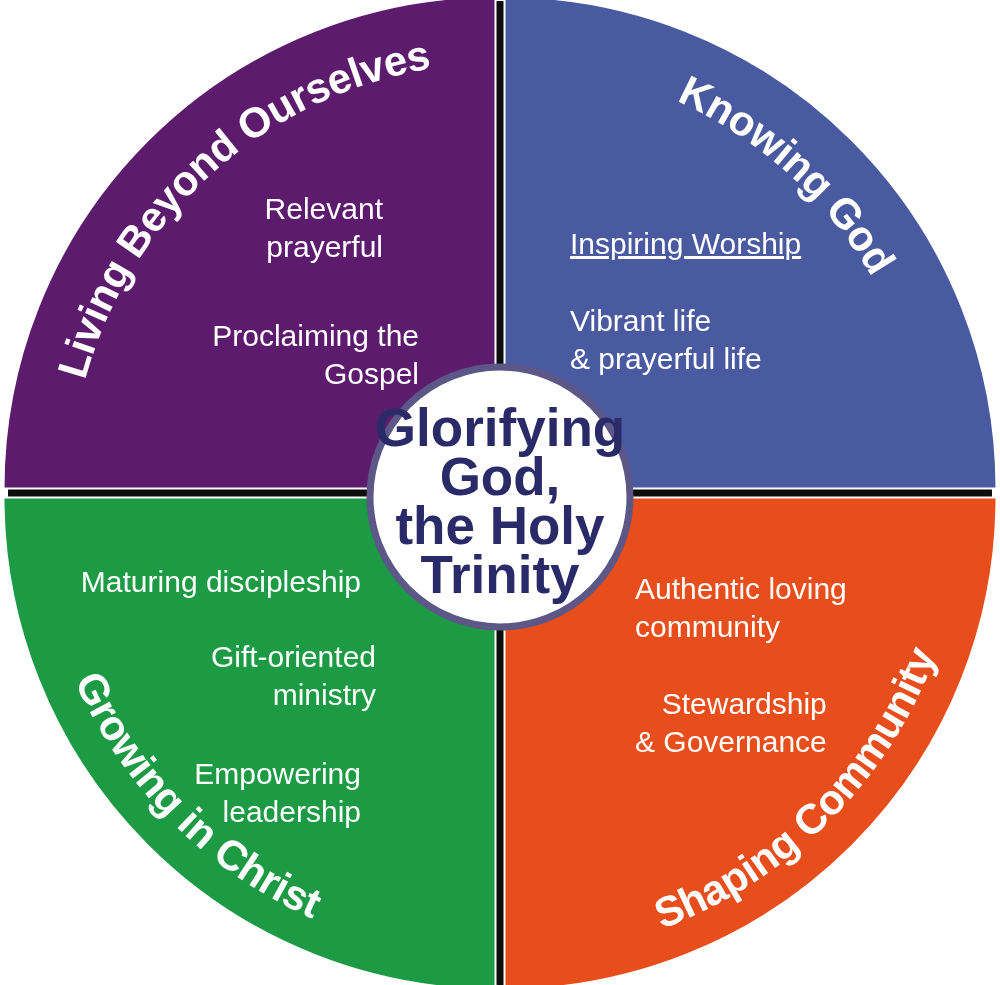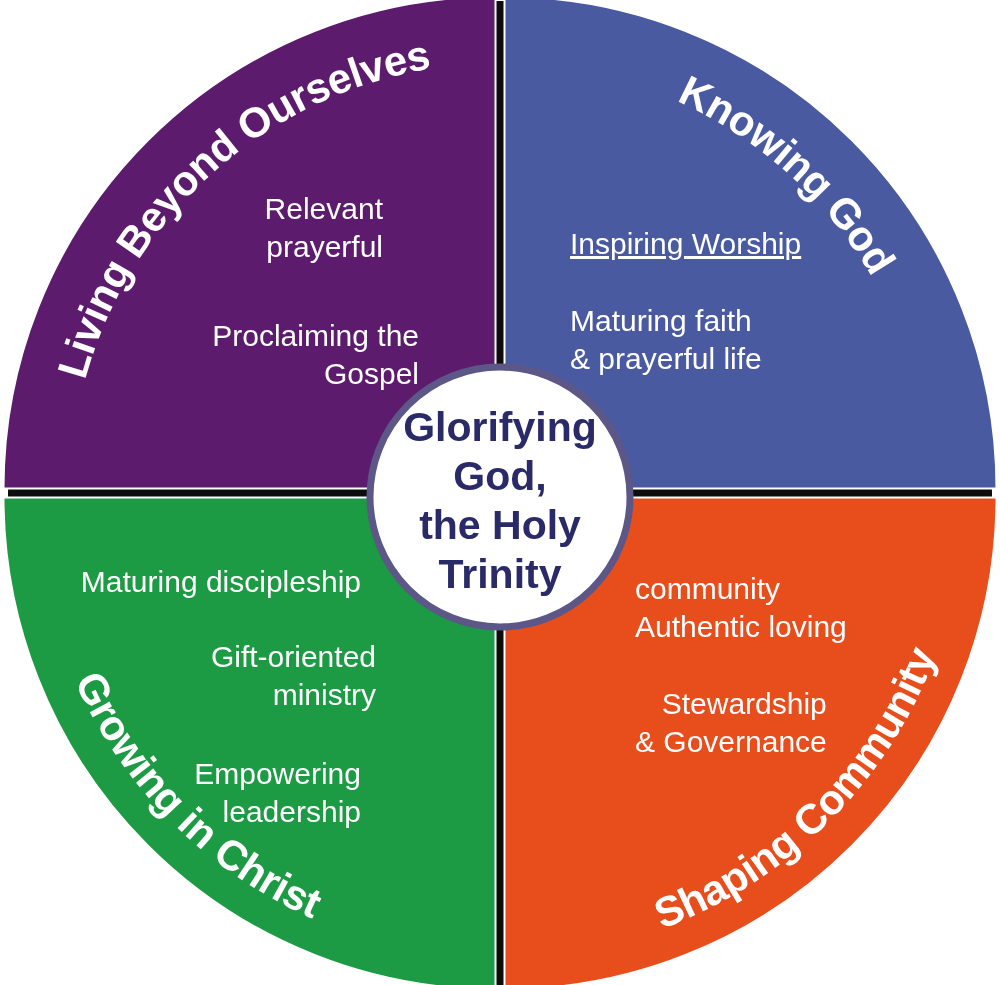--- a/index.html
+++ b/index.html
@@ -30,21 +30,21 @@
   }
   .q-item span { display: block; }
   .align-right { text-align: right; }
 
   #center-title {
     position: absolute;
     left: 350px;
     top: 403px;
     width: 300px;
     text-align: center;
-    font-size: 41px;
+    font-size: 53px;
     line-height: 49px;
     font-weight: bold;
     color: #2A2A68;
   }
   #center-title span { display: block; }
 </style>
 </head>
 <body>
 
 <div id="stage">
@@ -99,38 +99,38 @@
   </div>
   <div class="q-item align-right" style="top:317px; right:581px;">
     <span>Proclaiming the</span>
     <span>Gospel</span>
   </div>
 
   <div class="q-item" style="top:225px; left:570px;text-decoration:underline;">
     <span>Inspiring Worship</span>
   </div>
   <div class="q-item" style="top:302px; left:570px;">
-    <span>Maturing faith</span>
+    <span>Vibrant life</span>
     <span>&amp; prayerful life</span>
   </div>
 
   <div class="q-item align-right" style="top:563px; right:639px;">
     <span>Maturing discipleship</span>
   </div>
   <div class="q-item align-right" style="top:638px; right:624px;">
     <span>Gift-oriented</span>
     <span>ministry</span>
   </div>
   <div class="q-item align-right" style="top:755px; right:639px;margin-left:44px;">
     <span>Empowering</span>
     <span>leadership</span>
   </div>
 
   <div class="q-item" style="top:570px; left:635px;">
+    <span>Authentic loving</span>
     <span>community</span>
-    <span>Authentic loving</span>
   </div>
   <div class="q-item" style="top:685px; left:635px;text-align:right;">
     <span>Stewardship</span>
     <span>&amp; Governance</span>
   </div>
 
 </div>
 
 </body></html>

